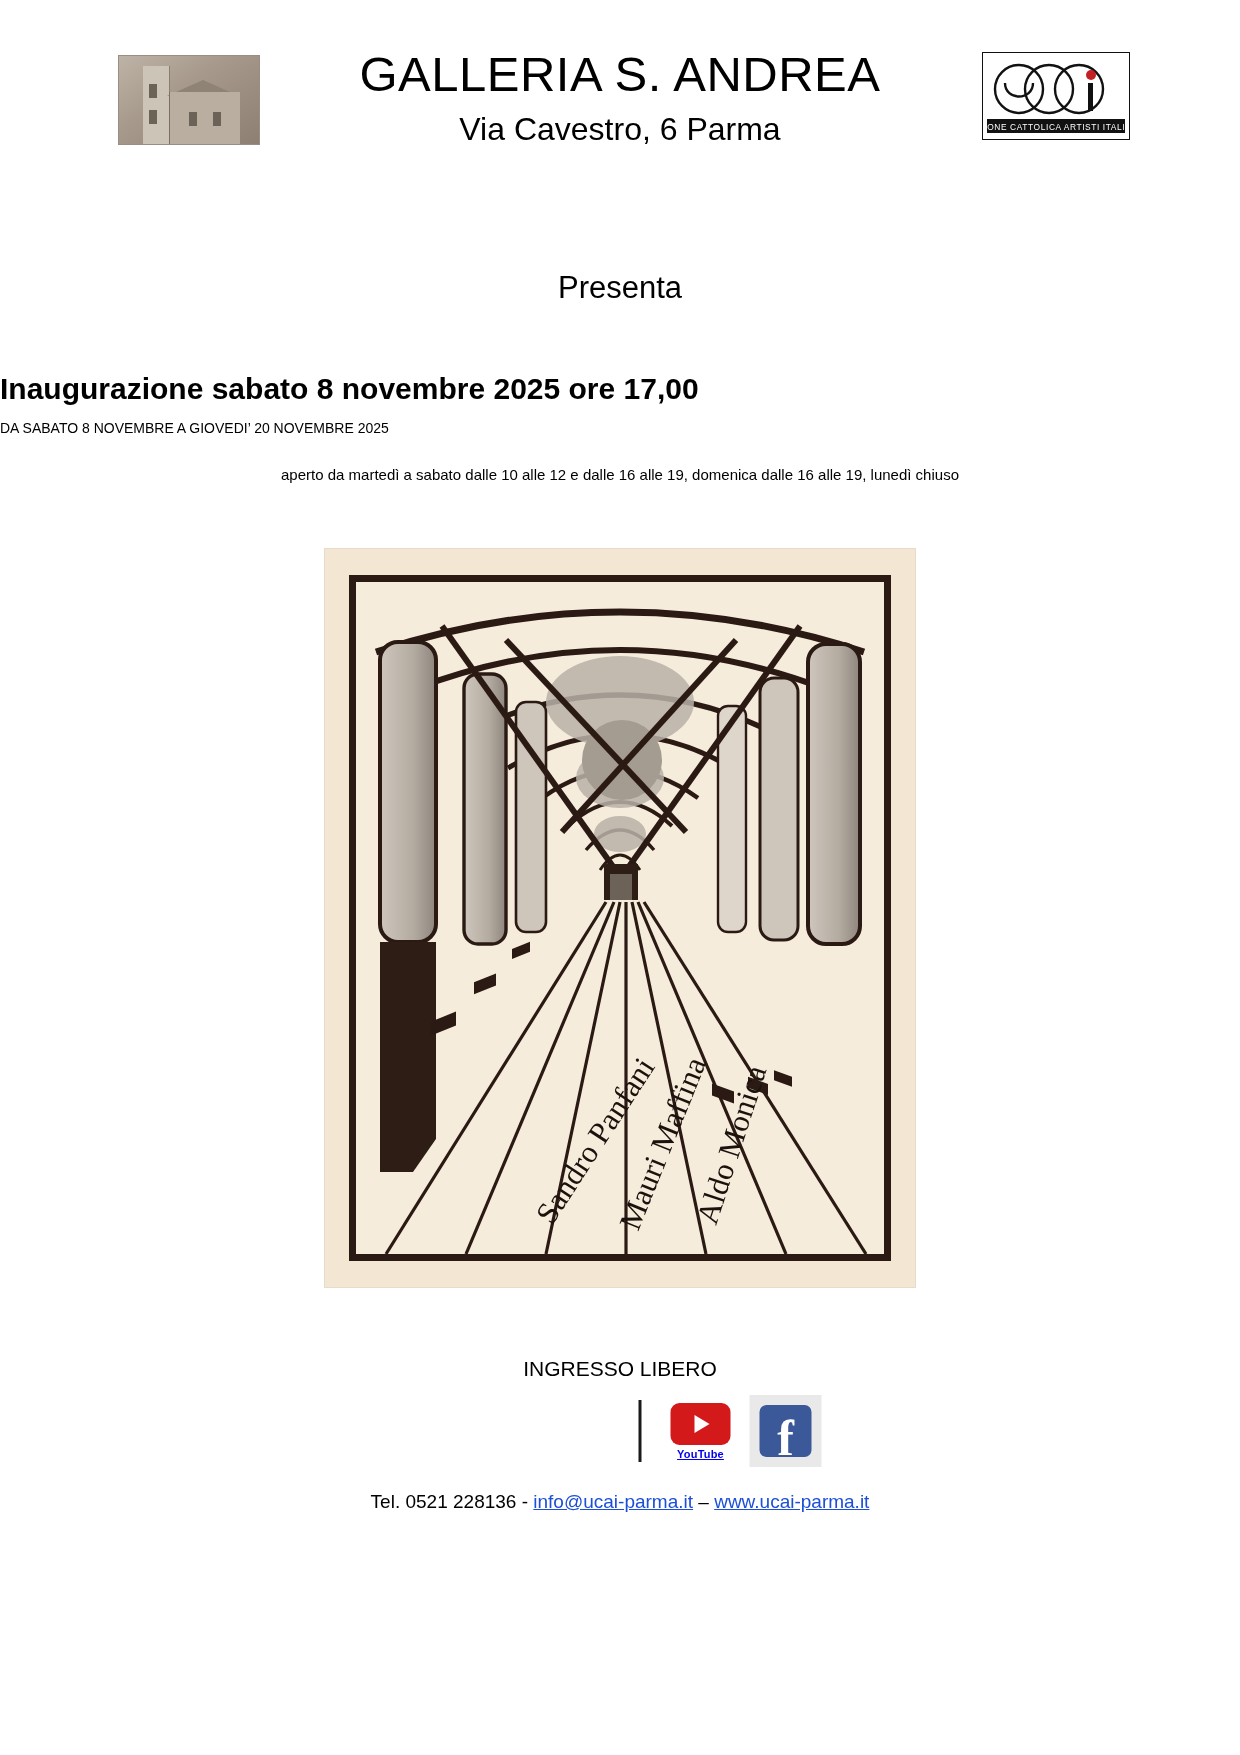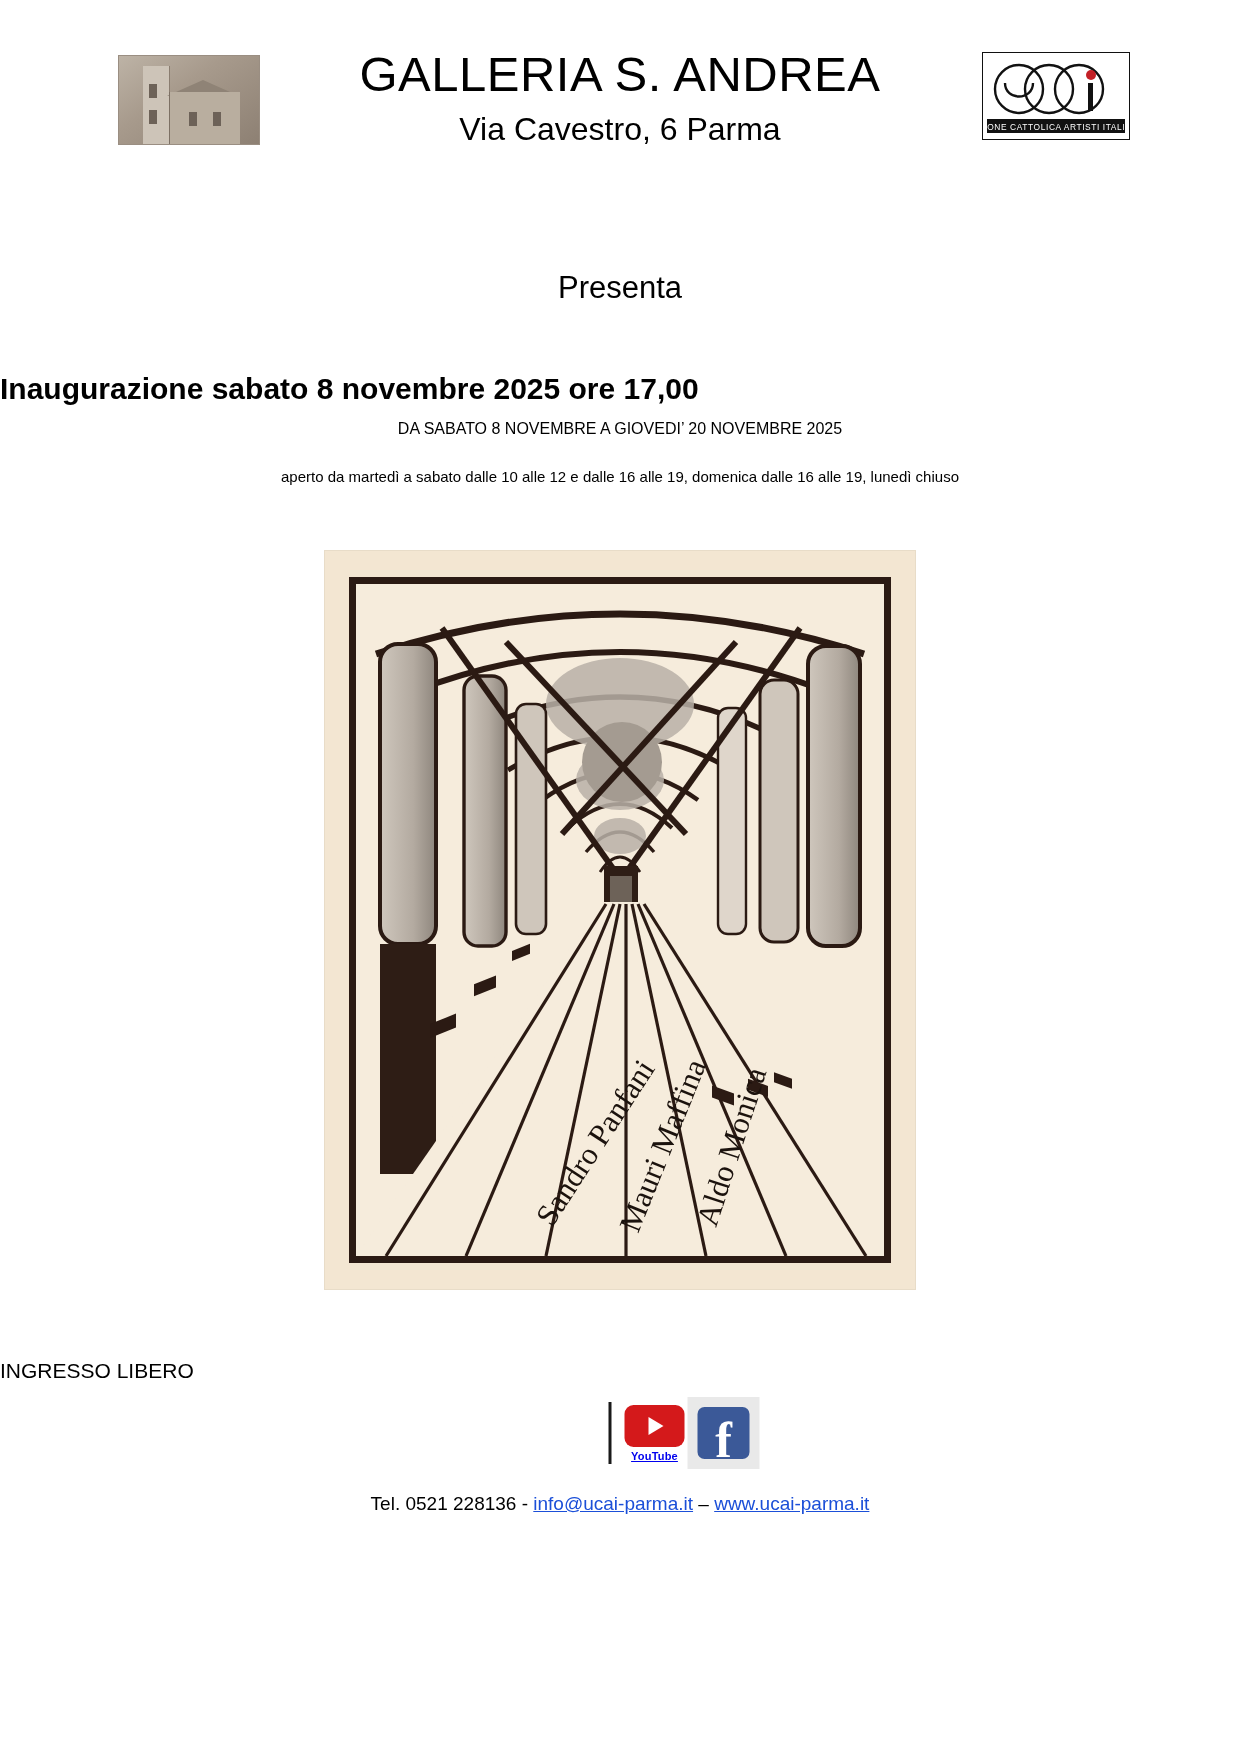--- a/index.html
+++ b/index.html
@@ -121,22 +121,22 @@
     font-weight: 400;
     letter-spacing: 0.2px;
   }
 
   .inaugurazione {
     font-size: 30px;
     font-weight: bold;
     margin-top: 66px;
   }
   .daterange {
-    text-align: center;
-    font-size: 16px;
+    text-align: left;
+    font-size: 14px;
     margin-top: 14px;
   }
   .orari {
     text-align: center;
     font-size: 15px;
     margin-top: 30px;
   }
 
   
   .artwork-wrap {
@@ -158,36 +158,37 @@
     right: 24px;
     bottom: 26px;
     border: 7px solid #2b1a13;
     background: #f6ecdc;
     overflow: hidden;
   }
   .artwork svg { display: block; }
 
   
   .ingresso {
-    text-align: left;
+    text-align: center;
     font-size: 21px;
     margin-top: 70px;
   }
   .social-row {
     position: relative;
     height: 76px;
     margin-top: 14px;
   }
   .social-inner {
     position: absolute;
     left: 50%;
     transform: translateX(-50%);
-    margin-left: 64px;
+    margin-left: 110px;
     display: flex;
     align-items: center;
+    gap: 16px;
   }
   .divider-bar {
     width: 3px;
     height: 62px;
     background: #1a1a1a;
     margin-right: 10px;
   }
   .yt {
     width: 66px;
     text-align: center;

